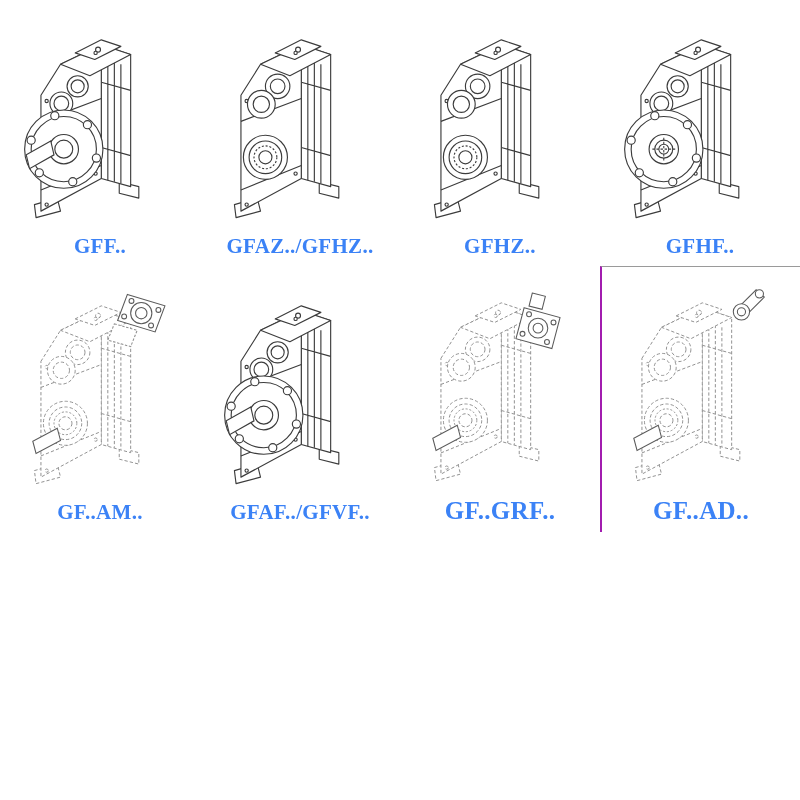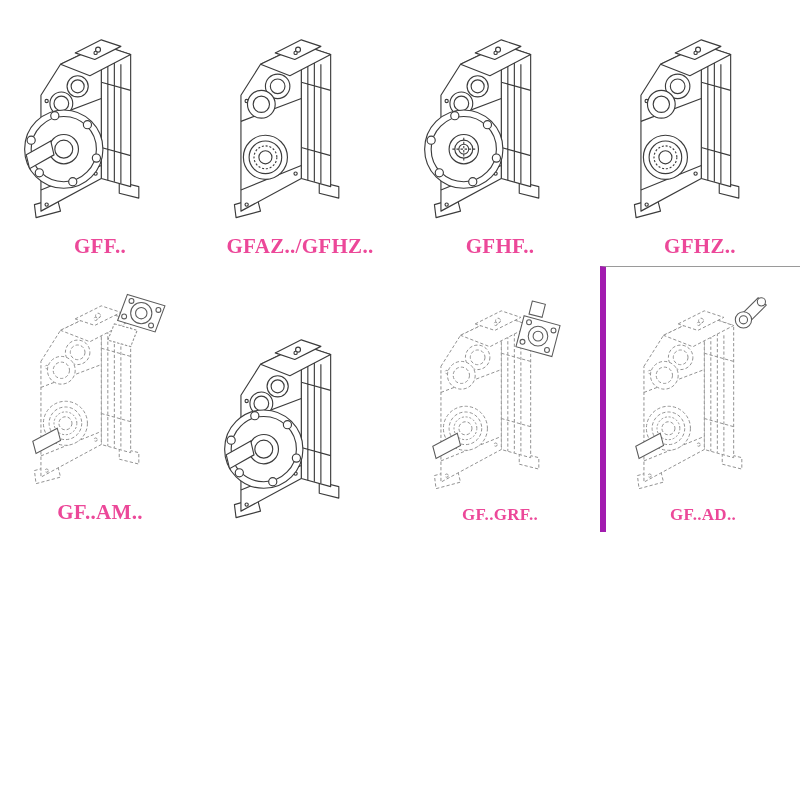--- a/index.html
+++ b/index.html
@@ -3,23 +3,23 @@
 <meta charset="utf-8">
 <style>
   * { margin:0; padding:0; box-sizing:border-box; }
   html,body { width:800px; height:800px; background:#ffffff; overflow:hidden; }
   .page { width:800px; height:800px; background:#ffffff; display:grid;
           grid-template-columns:repeat(4,200px); grid-template-rows:266px 266px 268px; }
   .cell { display:flex; flex-direction:column; align-items:center; justify-content:flex-end;
           padding-bottom:7px; }
   .drawing { height:208px; flex:0 0 auto; }
   .label { font-family:"Liberation Serif", serif; font-weight:bold; font-size:21px;
-           letter-spacing:.3px; color:#ec4899; margin-top:9px; white-space:nowrap; }
-  .label-lg .label { font-size:17px; }
-  .boxed { border-left:6px solid #a21caf; border-top:1px solid #9a9a9a; }
+           letter-spacing:.3px; color:#3b82f6; margin-top:9px; white-space:nowrap; }
+  .label-lg .label { font-size:25px; }
+  .boxed { border-left:2px solid #a21caf; border-top:1px solid #9a9a9a; }
   svg.defs { position:absolute; width:0; height:0; }
 </style>
 </head>
 <body>
 
 <svg class="defs" aria-hidden="true">
   <defs>
     <g id="g-housing-shapes" fill="#ffffff" stroke-linejoin="round">
       <polygon points="14,230 42,222 46,238 16,246"></polygon>
       <polygon points="118,202 142,208 142,222 118,216"></polygon>
@@ -156,54 +156,55 @@
     <svg class="drawing" viewBox="0 0 190 255" role="img">
       <use href="#g-body-solid"></use>
         <use href="#g-hollow-solid"></use>
     </svg>
     <figcaption class="label">GFAZ../GFHZ..</figcaption>
   </figure>
 
   <figure class="cell">
     <svg class="drawing" viewBox="0 0 190 255" role="img">
       <use href="#g-body-solid"></use>
+        <use href="#g-hollow-solid"></use>
+    </svg>
+    <figcaption class="label">GFHZ..</figcaption>
+  </figure>
+
+  <figure class="cell">
+    <svg class="drawing" viewBox="0 0 190 255" role="img">
+      <use href="#g-body-solid"></use>
         <use href="#g-small-solid"></use>
         <use href="#g-flange-solid"></use>
         <use href="#g-hub-solid"></use>
     </svg>
     <figcaption class="label">GFHF..</figcaption>
   </figure>
 
-  <figure class="cell">
-    <svg class="drawing" viewBox="0 0 190 255" role="img">
-      <use href="#g-body-solid"></use>
-        <use href="#g-hollow-solid"></use>
-    </svg>
-    <figcaption class="label">GFHZ..</figcaption>
-  </figure>
-
 
 
   <figure class="cell">
     <svg class="drawing" viewBox="0 0 190 255" role="img">
       <use href="#g-body-dashed"></use>
         <use href="#g-out-stub"></use>
         <use href="#g-att-am"></use>
     </svg>
     <figcaption class="label">GF..AM..</figcaption>
   </figure>
 
 
   <figure class="cell">
     <svg class="drawing" viewBox="0 0 190 255" role="img">
       <use href="#g-body-solid"></use>
         <use href="#g-small-solid"></use>
         <use href="#g-flange-solid"></use>
         <use href="#g-shaft-solid"></use>
     </svg>
+    <figcaption class="label">GFAF../GFVF..</figcaption>
   </figure>
 
 
   <figure class="cell label-lg">
     <svg class="drawing" viewBox="0 0 190 255" role="img">
       <use href="#g-body-dashed"></use>
         <use href="#g-out-stub"></use>
         <use href="#g-att-grf"></use>
     </svg>
     <figcaption class="label">GF..GRF..</figcaption>

